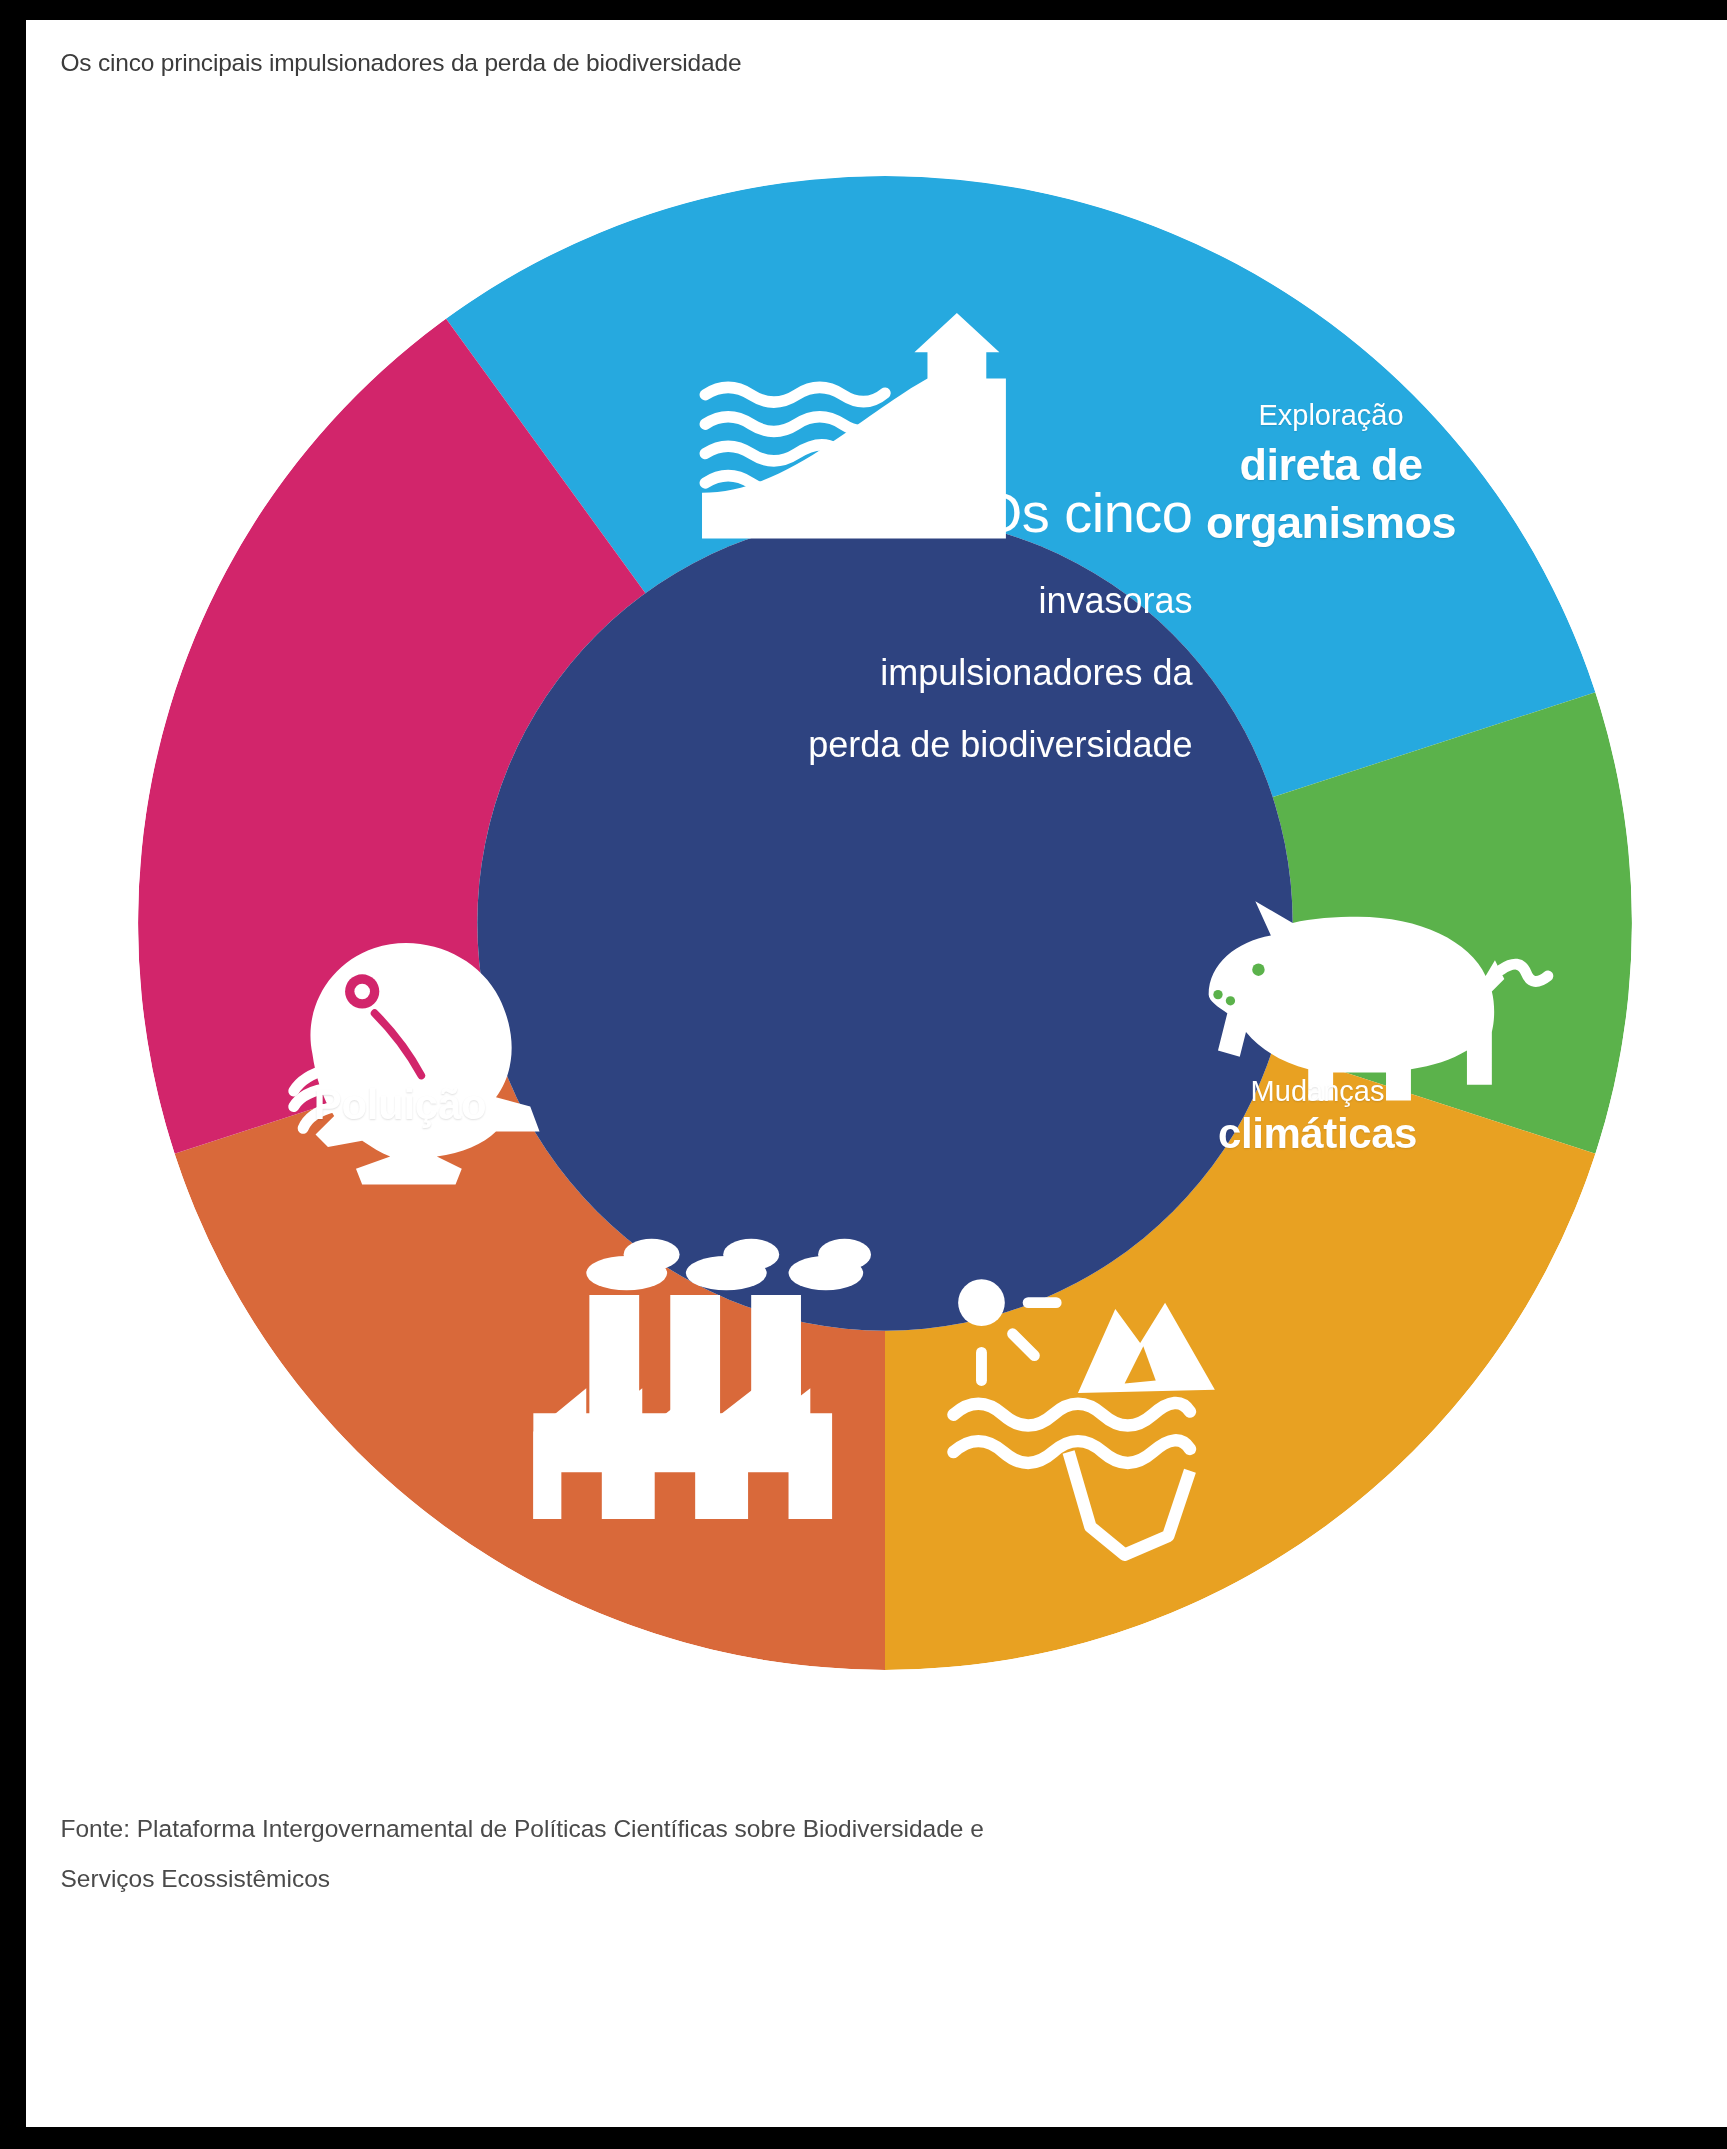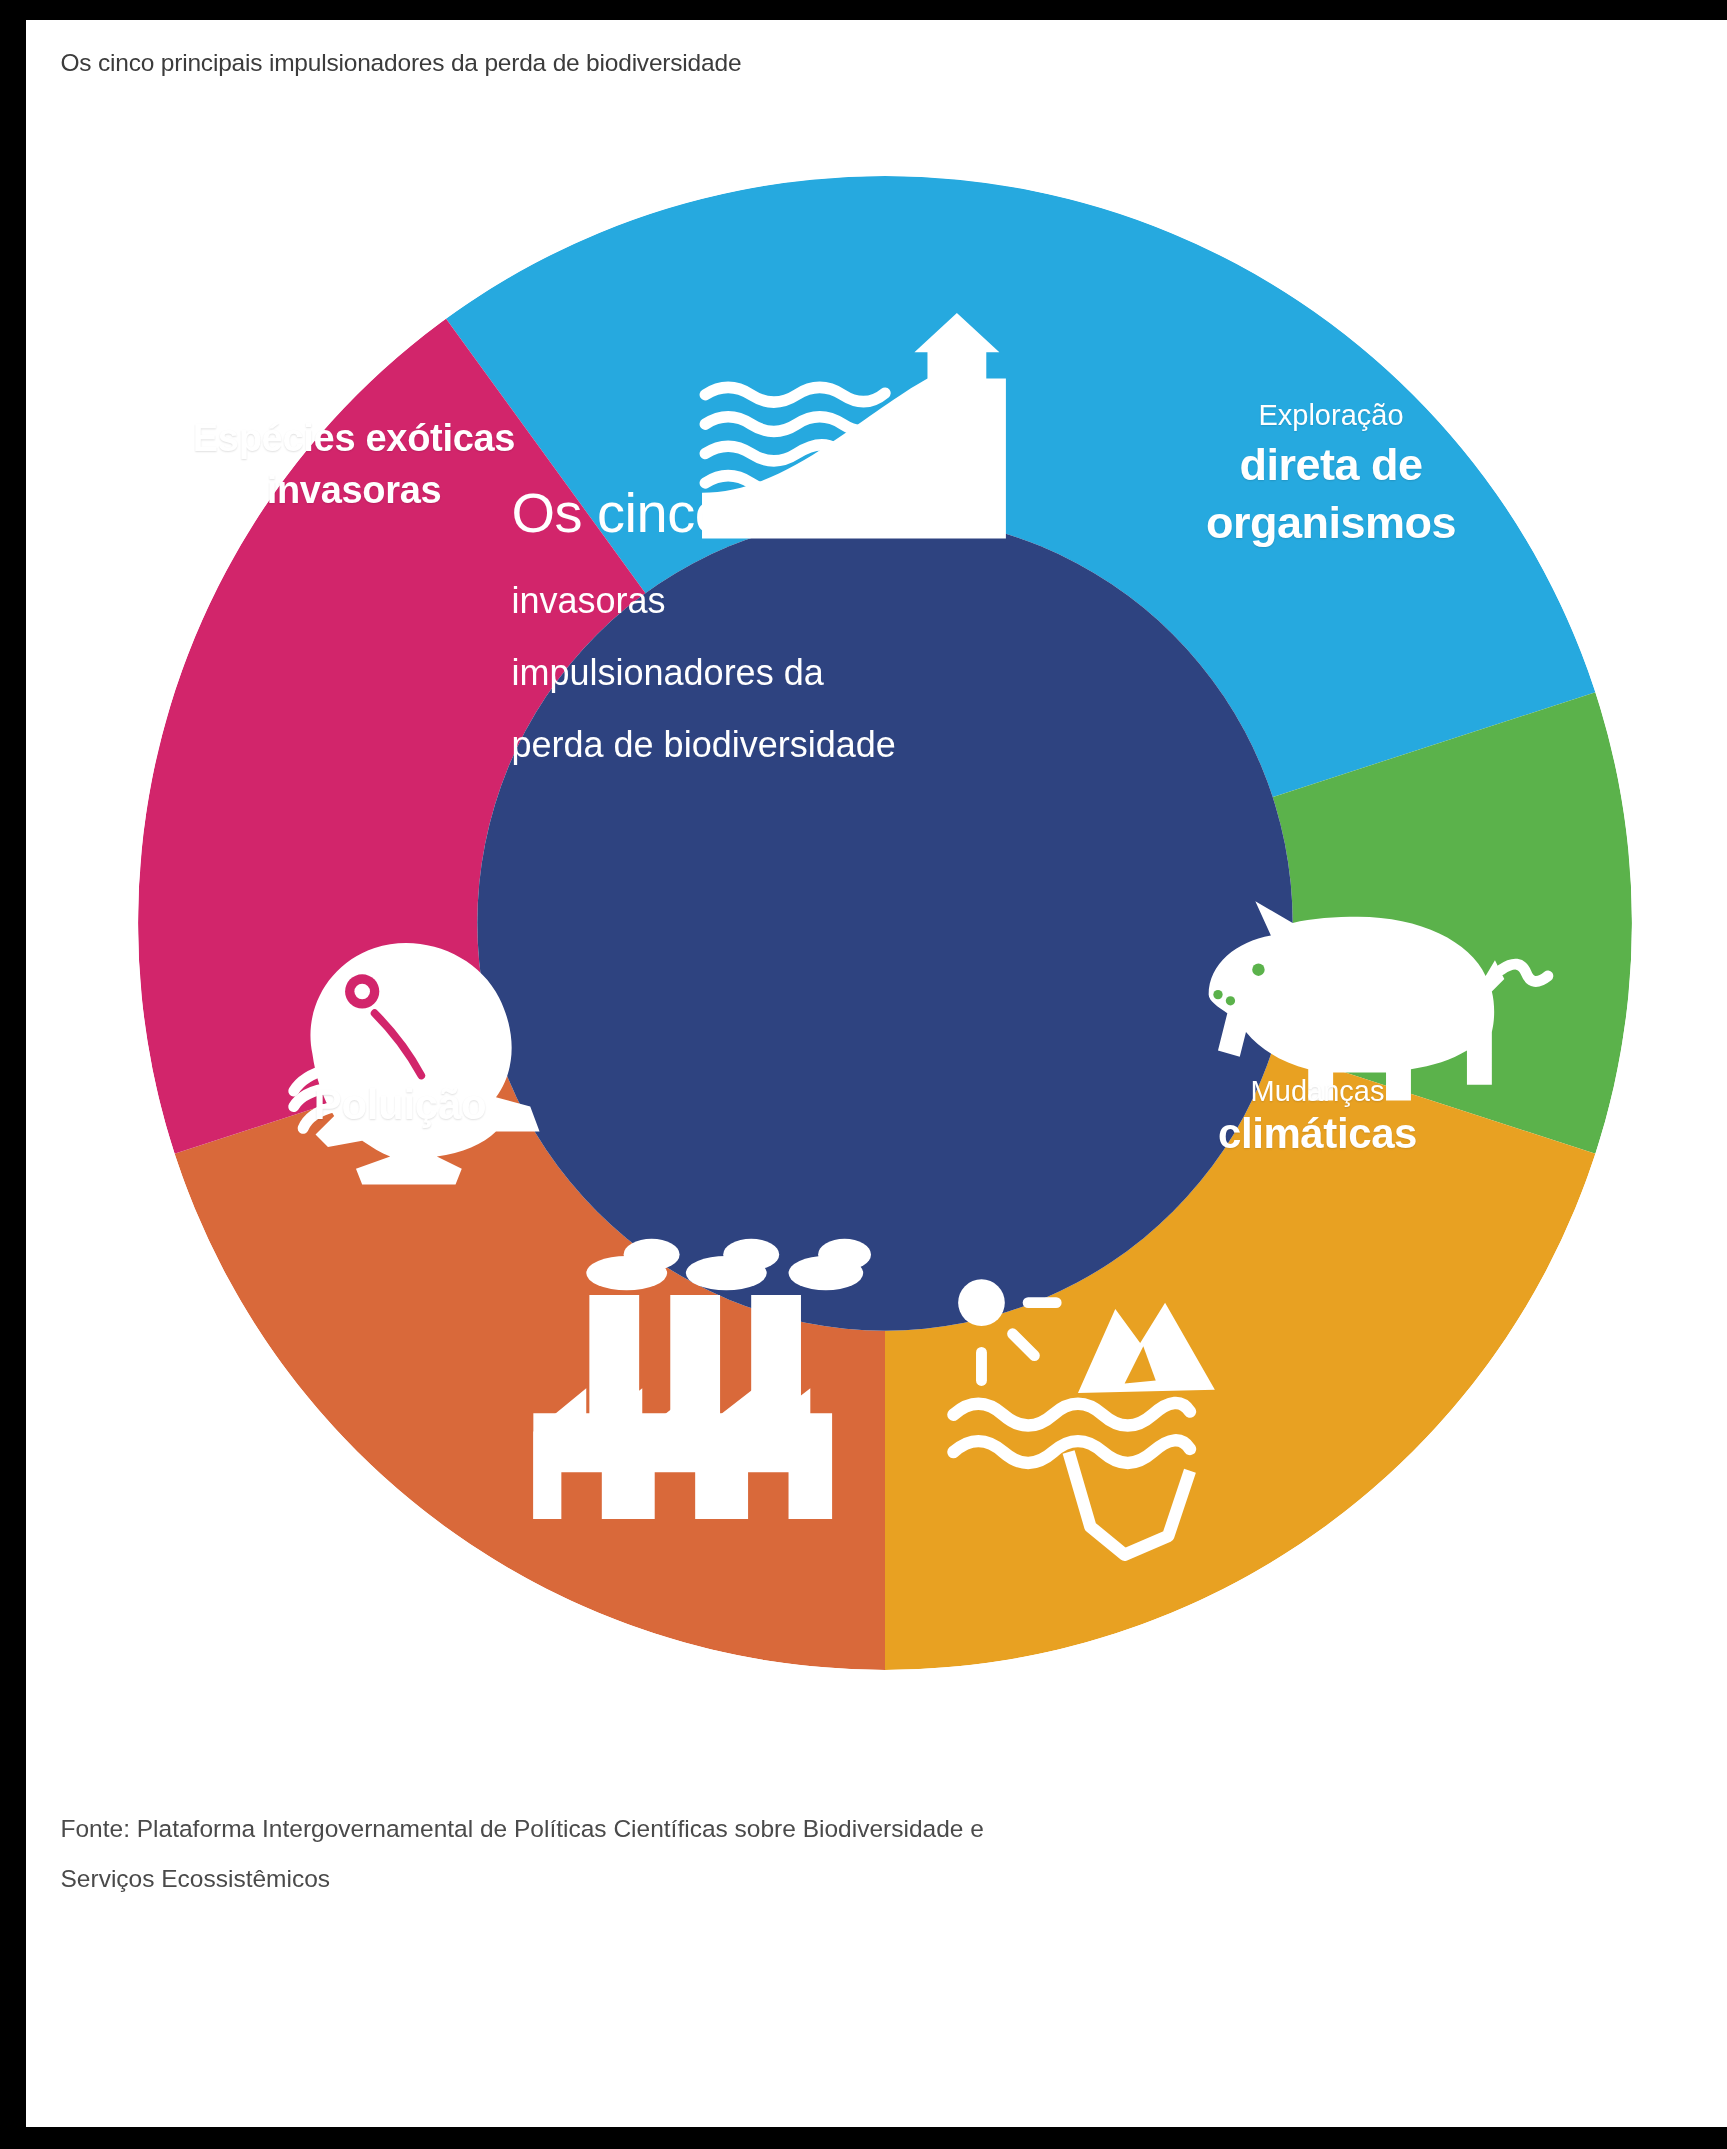--- a/index.html
+++ b/index.html
@@ -81,23 +81,23 @@
 
   #label-invasive {
     left: 36px; top: 289px; width: 473px;
   }
   #label-invasive .lbl-line-strong { font-size: 38px; letter-spacing: -0.3px; }
   #label-invasive .lbl-line-strong + .lbl-line-strong { margin-top: 7.3px; }
 
   
   .hub-text {
     position: absolute;
-    left: 430px; top: 353px;
+    left: 402px; top: 353px;
     width: 709px;
-    text-align: left;
+    text-align: right;
     color: #ffffff;
   }
   .hub-head {
     font-size: 56px; font-weight: 400; letter-spacing: -0.5px;
     margin-bottom: 38px;
   }
   .hub-sub {
     font-size: 36px; font-weight: 400; line-height: 1.0;
   }
   .hub-sub div { margin-bottom: 36px; }
@@ -238,24 +238,20 @@
 
     <div class="seg-label" id="label-climate">
       <span class="lbl-line-light">Mudanças</span>
       <span class="lbl-line-strong">climáticas</span>
     </div>
 
     <div class="seg-label" id="label-pollution">
       <span class="lbl-line-strong">Poluição</span>
     </div>
 
-    <div class="seg-label" id="label-invasive">
-      <span class="lbl-line-strong">Espécies exóticas</span>
-      <span class="lbl-line-strong">invasoras</span>
-    </div>
 
     <div class="hub-text">
       <div class="hub-head">Os cinco</div>
       <div class="hub-sub">
         <div>invasoras</div>
         <div>impulsionadores da</div>
         <div>perda de biodiversidade</div>
       </div>
     </div>
 

